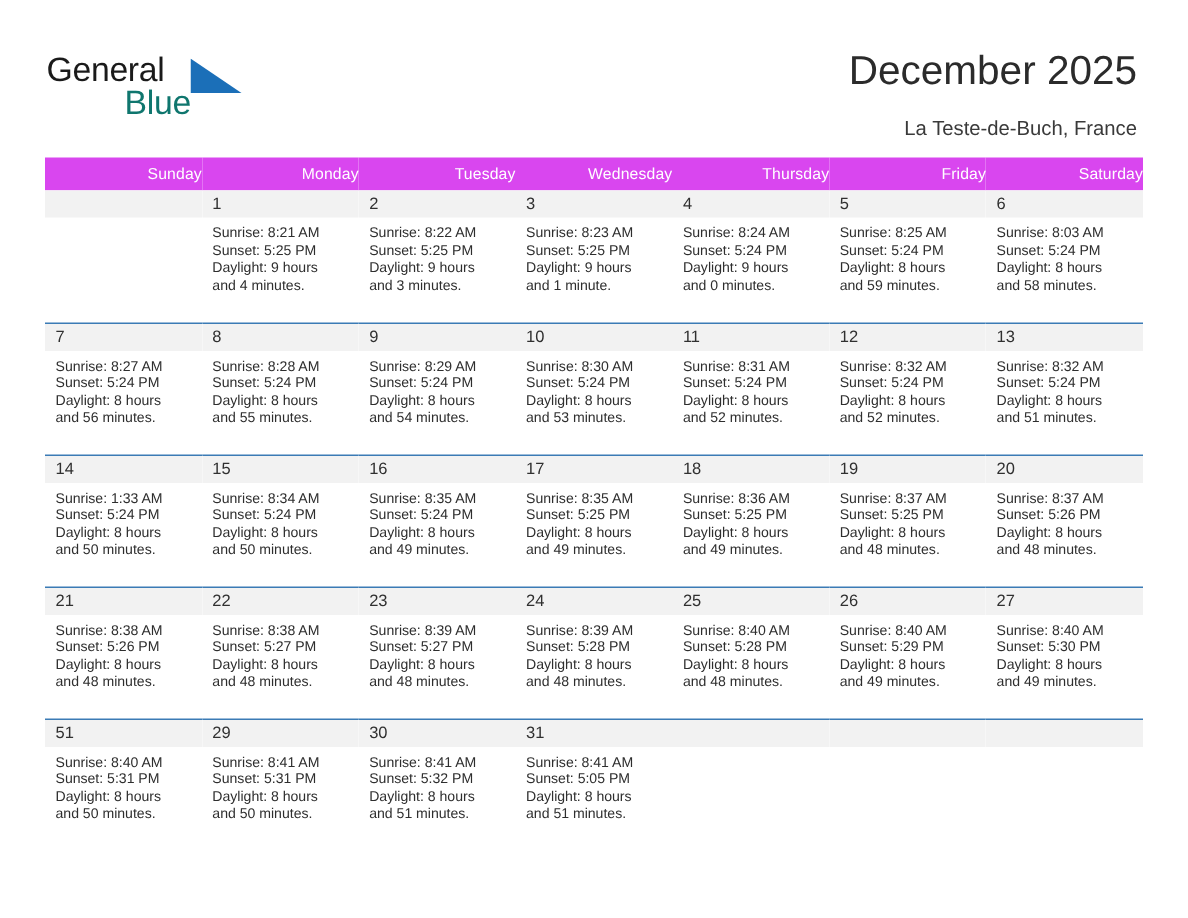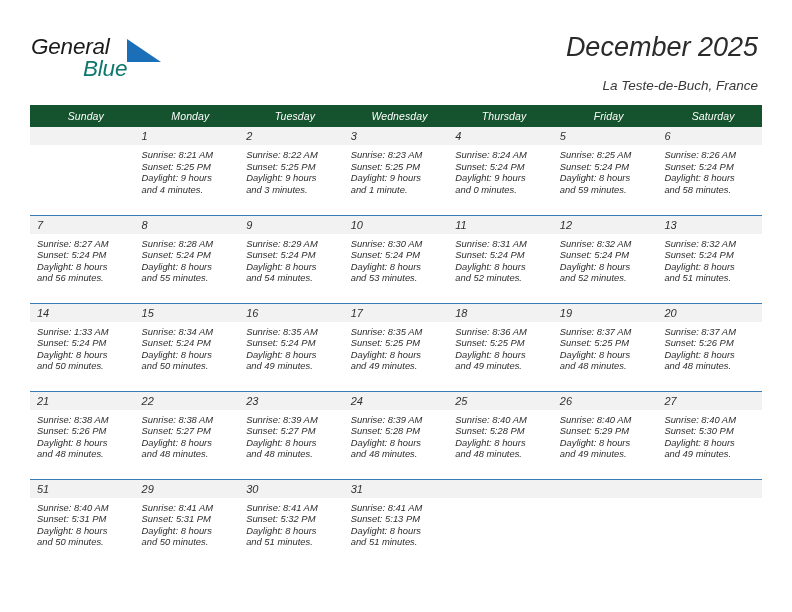--- a/index.html
+++ b/index.html
@@ -8,21 +8,20 @@
     height: 612px;
     background: #ffffff;
     font-family: "Liberation Sans", sans-serif;
     overflow: hidden;
   }
   .page {
     position: relative;
     width: 666px;
     height: 612px;
     background: #ffffff;
-    font-style: italic;
   }
 
   
   .topbar {
     position: absolute;
     left: 0; top: 0;
     width: 792px;
     height: 104px;
   }
   .brand {
@@ -82,25 +81,25 @@
   
   .calendar {
     position: absolute;
     left: 30px;
     top: 105px;
     width: 732px;
     border-collapse: collapse;
     table-layout: fixed;
   }
   .calendar th {
-    background: #14532d;
+    background: #d946ef;
     color: #ffffff;
     font-size: 10.5px;
     font-weight: 400;
-    text-align: center;
+    text-align: right;
     padding: 5px 0 5px 7px;
     height: 20px;
     letter-spacing: 0.1px;
   }
   .calendar td {
     vertical-align: top;
     width: 104.5px;
     height: 88px;
     padding: 0;
     border-top: 1px solid #3b7bb5;
@@ -210,21 +209,21 @@
             <span class="detail">
               <div>Sunrise: 8:25 AM</div>
               <div>Sunset: 5:24 PM</div>
               <div>Daylight: 8 hours</div>
               <div>and 59 minutes.</div>
             </span>
           </td>
           <td>
             <span class="daynum">6</span>
             <span class="detail">
-              <div>Sunrise: 8:26 AM</div>
+              <div>Sunrise: 8:03 AM</div>
               <div>Sunset: 5:24 PM</div>
               <div>Daylight: 8 hours</div>
               <div>and 58 minutes.</div>
             </span>
           </td>
         </tr>
         <tr class="week-row">
           <td>
             <span class="daynum">7</span>
             <span class="detail">
@@ -444,21 +443,21 @@
               <div>Sunrise: 8:41 AM</div>
               <div>Sunset: 5:32 PM</div>
               <div>Daylight: 8 hours</div>
               <div>and 51 minutes.</div>
             </span>
           </td>
           <td>
             <span class="daynum">31</span>
             <span class="detail">
               <div>Sunrise: 8:41 AM</div>
-              <div>Sunset: 5:13 PM</div>
+              <div>Sunset: 5:05 PM</div>
               <div>Daylight: 8 hours</div>
               <div>and 51 minutes.</div>
             </span>
           </td>
           <td>
             <span class="daynum empty">&nbsp;</span>
           </td>
           <td>
             <span class="daynum empty">&nbsp;</span>
           </td>

